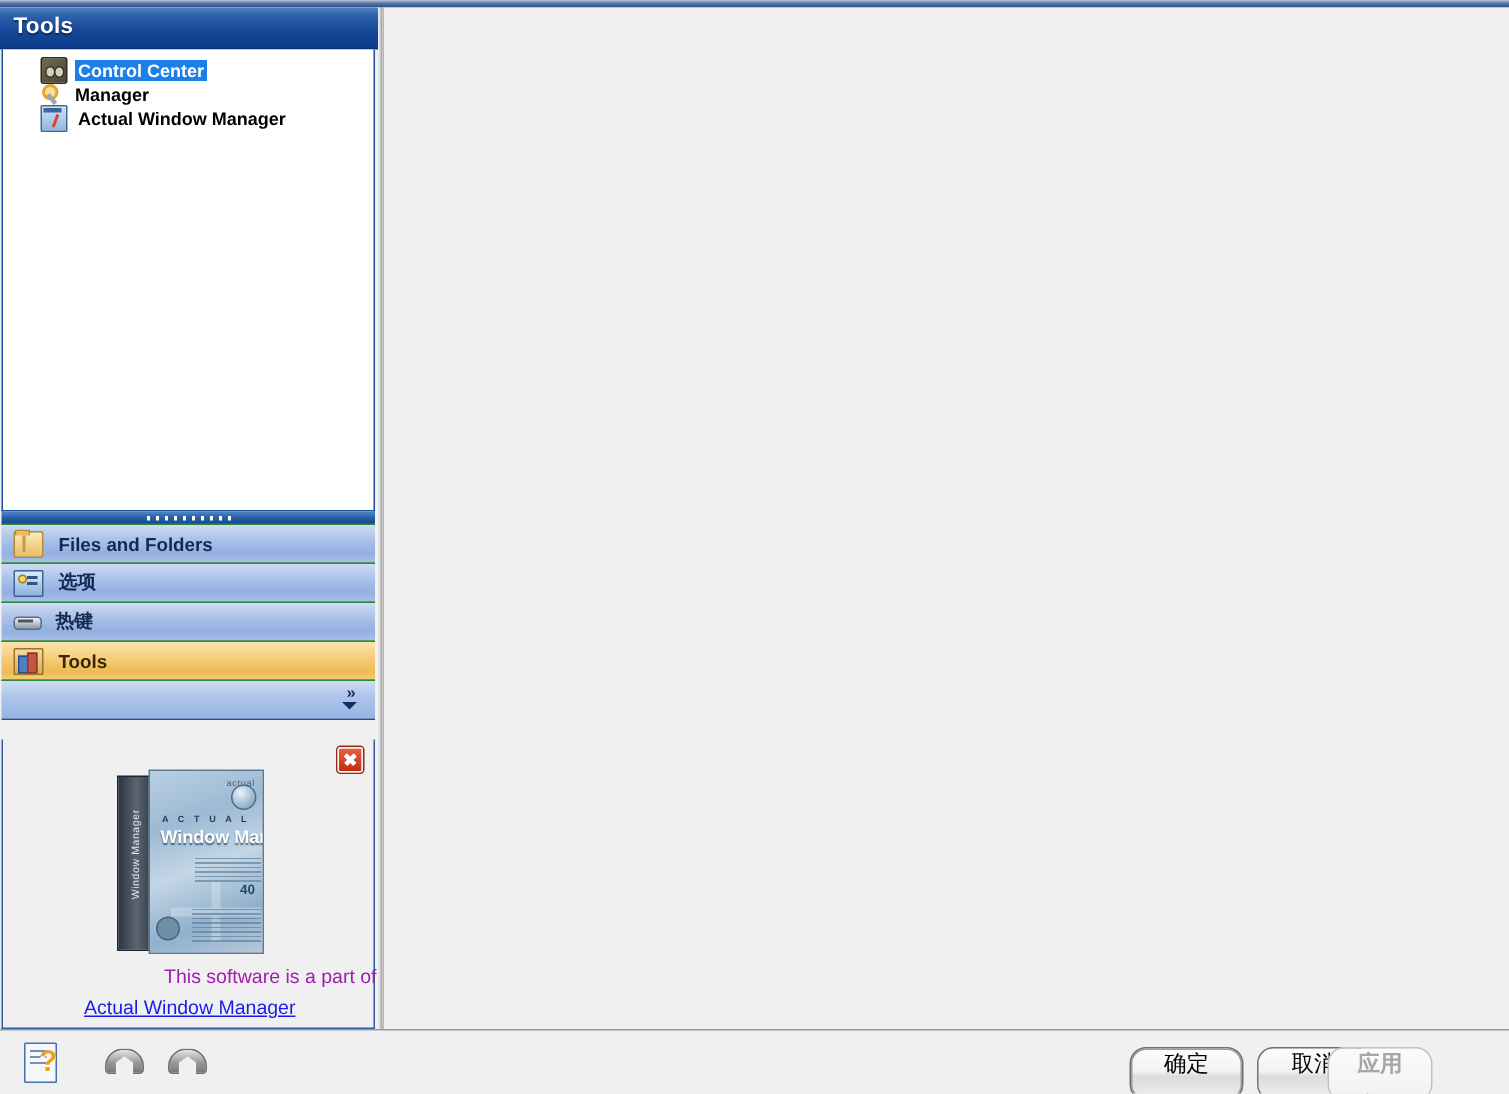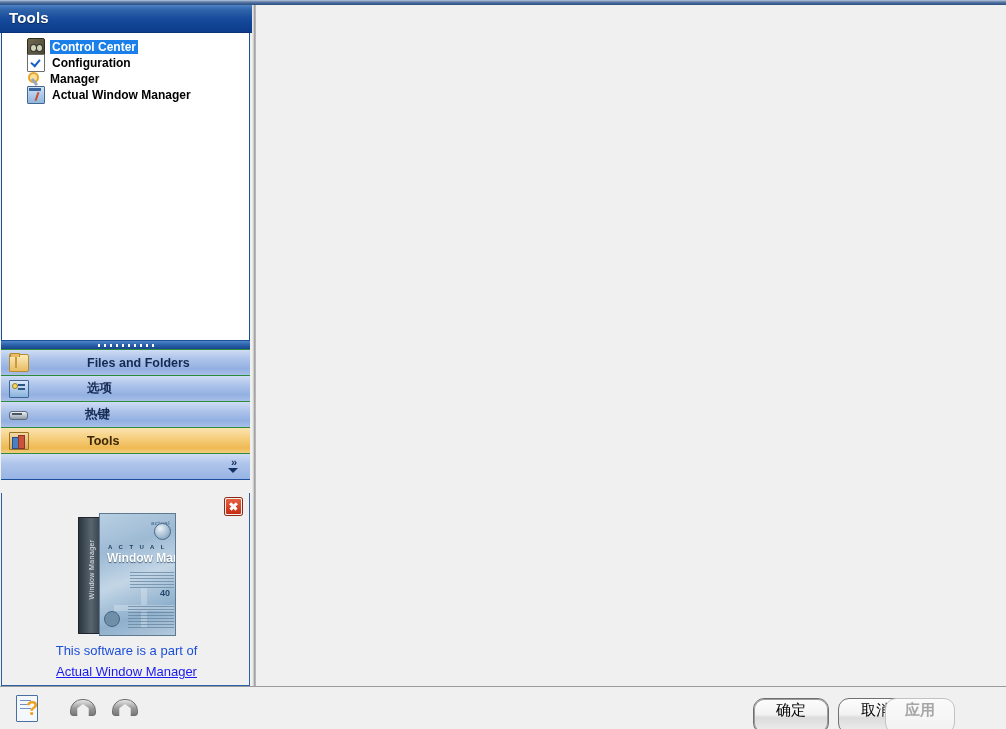--- a/index.html
+++ b/index.html
@@ -163,21 +163,20 @@
   }
   .navbar {
     position: relative;
     height: 27px;
     box-sizing:border-box;
     border-top:1px solid #2e8b3a;
     border-bottom:1px solid #2e8b3a;
     background: linear-gradient(#cfdcf4 0%, #aec4ea 35%, #93b0e2 75%, #a8bfe8 100%);
     display:flex; align-items:center;
     margin-top:-1px;
-    gap:48px;
   }
   .navbar.active {
     background: linear-gradient(#fbe3b0 0%, #f6cf7f 40%, #eeb953 80%, #f3cd7c 100%);
   }
   .navbar .nb-ico {
     width:18px;height:16px; margin-left:8px; margin-right:10px;
     position:relative; flex:0 0 18px;
   }
   .navbar .nb-label {
     font-size:12.5px; font-weight:bold; color:#142a52;
@@ -359,22 +358,22 @@
     opacity:.35;
   }
   .bs-face .emblem{
     position:absolute; left:4px; bottom:8px;
     width:14px;height:14px;border-radius:50%;
     border:1px solid #46657f; background:#6f8ea8;
   }
 
   .promo-text{
     position:absolute; left:0; top:150px;
-    width:249px; text-align:center;
-    font-size:13px; color:#1d4ed8;
+    width:249px; text-align:right;
+    font-size:13px; color:#a21caf;
   }
   .promo-link{
     position:absolute; left:0; top:171px;
     width:249px; text-align:center;
     font-size:13px; color:#1a1aee;
     text-decoration:underline;
     cursor:pointer;
   }
 
   
@@ -481,24 +480,20 @@
       <div class="title">Tools</div>
     </div>
 
     <div class="tree-box">
 
       <div class="tree-item sel">
         <span class="tree-ico ico-cc"></span>
         <span class="tree-label">Control Center</span>
       </div>
 
-      <div class="tree-item">
-        <span class="tree-ico ico-cfg"></span>
-        <span class="tree-label">Configuration</span>
-      </div>
 
       <div class="tree-item">
         <span class="tree-ico ico-lic"></span>
         <span class="tree-label">Manager</span>
       </div>
 
 
       <div class="tree-item">
         <span class="tree-ico ico-awm"></span>
         <span class="tree-label">Actual Window Manager</span>

